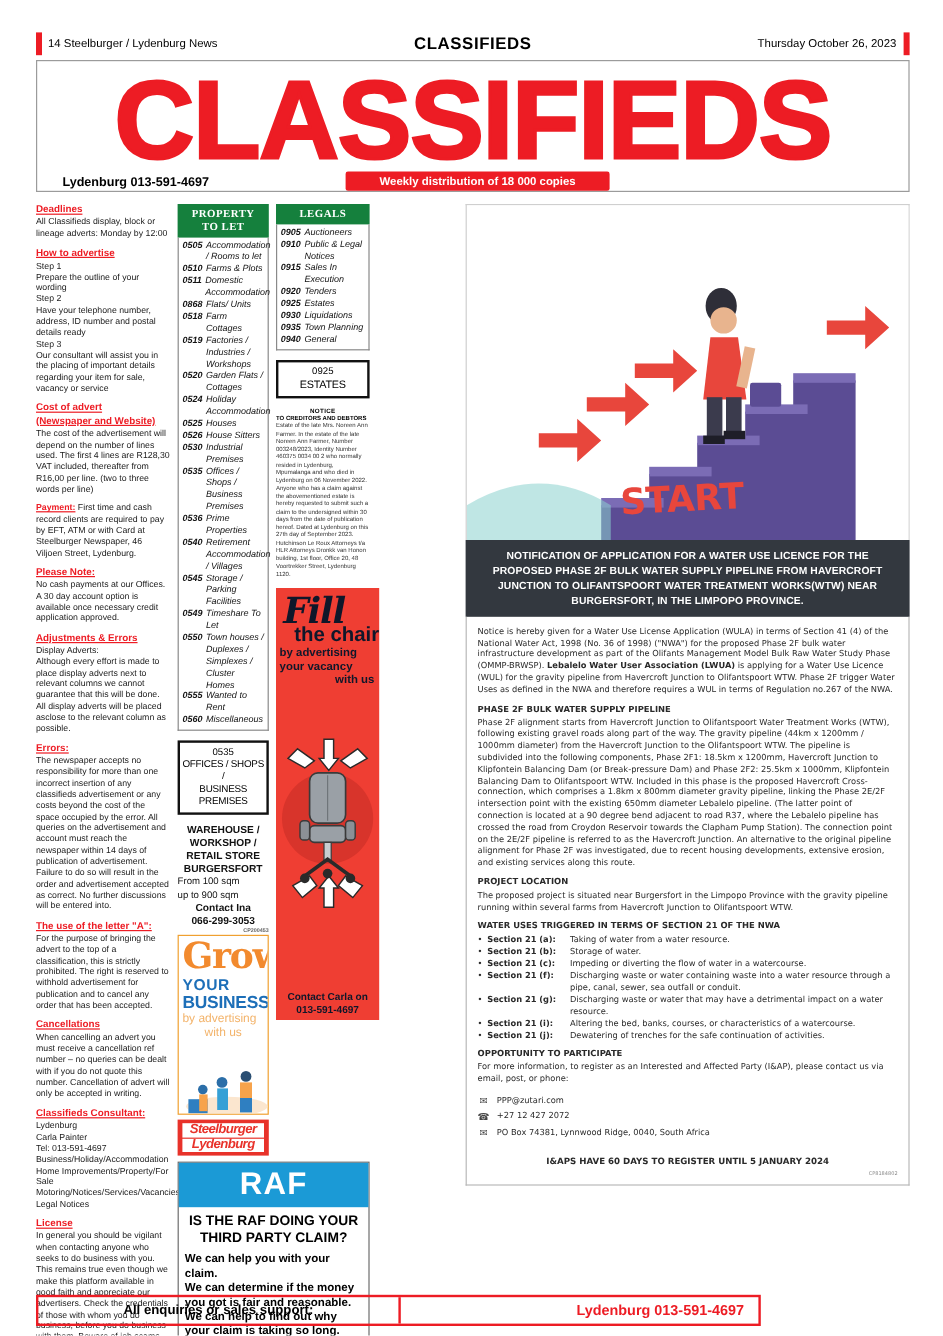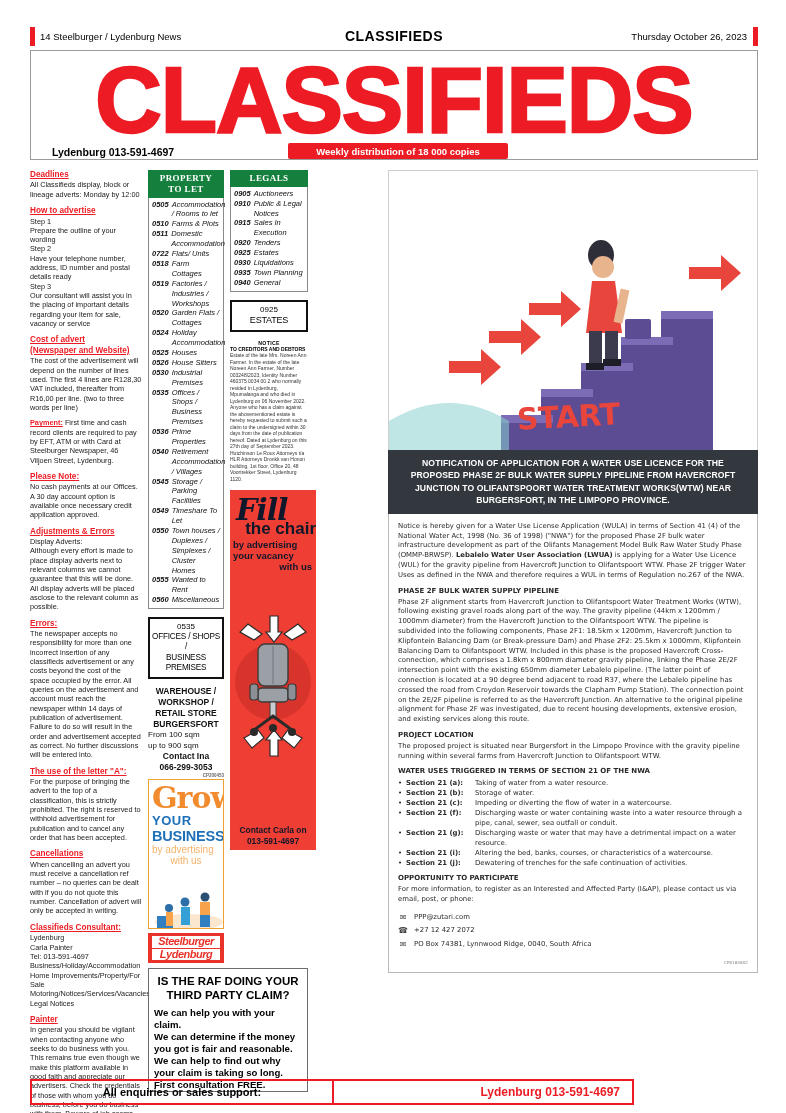--- a/index.html
+++ b/index.html
@@ -283,21 +283,21 @@
 
       <div class="h-red">Classifieds Consultant:</div>
       <div class="p-blk" style="white-space:pre-line">Lydenburg
 Carla Painter
 Tel: 013-591-4697
 Business/Holiday/Accommodation
 Home Improvements/Property/For Sale
 Motoring/Notices/Services/Vacancies
 Legal Notices</div>
 
-      <div class="h-red">Painter</div>
+      <div class="h-red">License</div>
       <div class="p-blk">In general you should be vigilant when contacting anyone who seeks to do business with you. This remains true even though we make this platform available in good faith and appreciate our advertisers. Check the credentials of those with whom you do business, before you do business with them. Beware of job scams - if someone asks you for a deposit or your bank details in exchange for offering recruitment services or jobs, do not proceed. If you are looking to buy a product, do research to ensure that you pay a fair price for a worthy product. Do not pay a deposit if you have not confirmed that the product you secure is available and worth every cent. This publication does not take responsibility for the contents of classified advertisements. Take responsibility for your safety while doing business.</div>
 
     </div>
 
     <div class="col col-b">
       <div class="cat-head">
         <div>PROPERTY</div>
         <div>TO LET</div>
       </div>
       <div class="cat-box">
@@ -308,21 +308,21 @@
             </li>
             <li>
               <span class="num">0510</span>
               <span class="lbl">Farms &amp; Plots</span>
             </li>
             <li>
               <span class="num">0511</span>
               <span class="lbl">Domestic Accommodation</span>
             </li>
             <li>
-              <span class="num">0722</span>
+              <span class="num">0868</span>
               <span class="lbl">Flats/ Units</span>
             </li>
             <li>
               <span class="num">0518</span>
               <span class="lbl">Farm Cottages</span>
             </li>
             <li>
               <span class="num">0519</span>
               <span class="lbl">Factories / Industries / Workshops</span>
             </li>
@@ -414,20 +414,21 @@
           <rect x="51" y="29" width="10" height="12" fill="#2f7fc1"></rect>
         </svg>
       </div>
 
       <div class="logo-steel">
         <span class="s1">Steelburger</span>
         <span class="s2">Lydenburg</span>
       </div>
 
       <div class="ad-raf" style="width:160px">
+        <div class="hdr">RAF</div>
         <div class="q">
           <div>IS THE RAF DOING YOUR</div>
           <div>THIRD PARTY CLAIM?</div>
         </div>
         <div class="lines" style="white-space:pre-line">We can help you with your claim.
 We can determine if the money you got is fair and reasonable.
 We can help to find out why your claim is taking so long.
 First consultation FREE.</div>
 
       </div>
@@ -625,20 +626,21 @@
             <li>
               <span class="ic">☎</span>
               <span>+27 12 427 2072</span>
             </li>
             <li>
               <span class="ic">✉</span>
               <span>PO Box 74381, Lynnwood Ridge, 0040, South Africa</span>
             </li>
           </ul>
 
+        <div class="deadline">I&amp;APS HAVE 60 DAYS TO REGISTER UNTIL 5 JANUARY 2024</div>
         <div class="cpcode">CP8184802</div>
       </div>
     </div>
   </div>
 
   <div class="footer">
     <div class="left">All enquiries or sales support:</div>
     <div class="divider"></div>
     <div class="right">Lydenburg 013-591-4697</div>
   </div>

